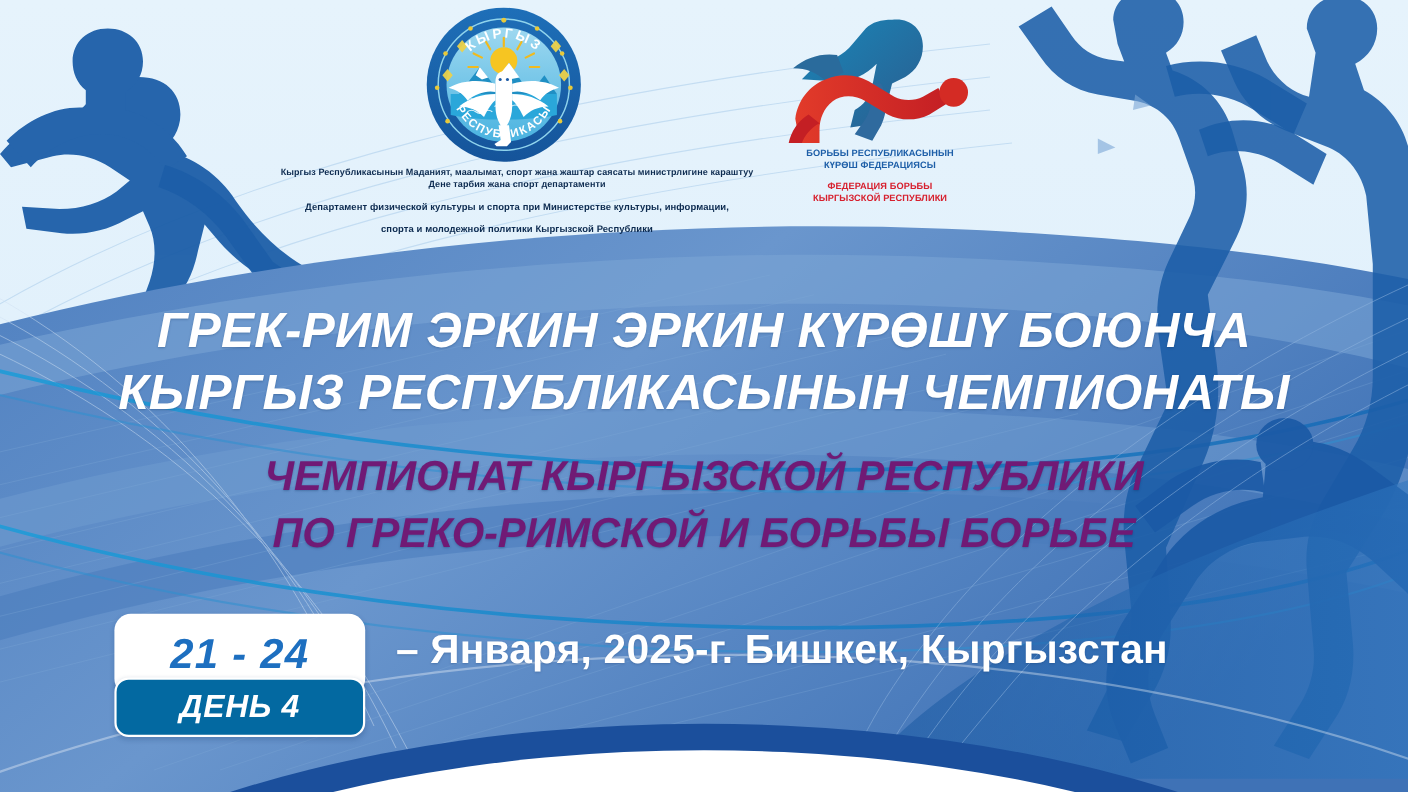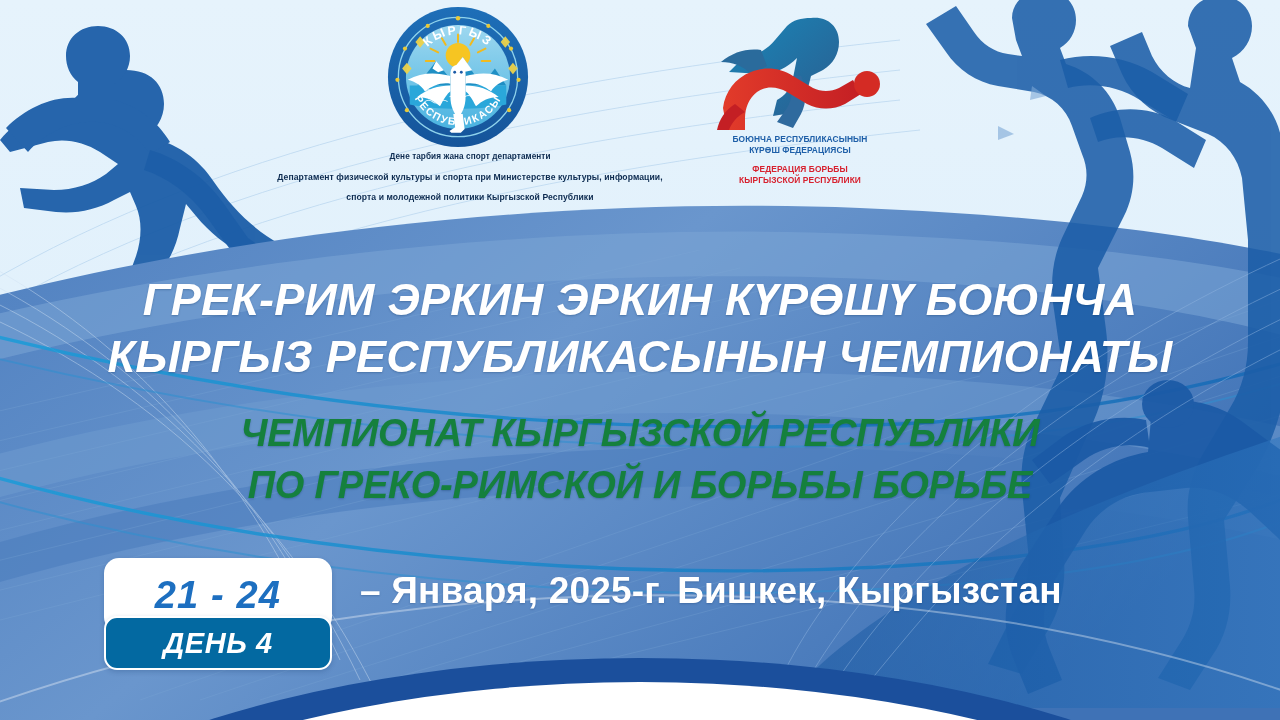--- a/index.html
+++ b/index.html
@@ -100,21 +100,21 @@
   }
   #title-ru-block {
     position: absolute;
     left: 0; top: 408px;
     width: 1280px;
     z-index: 6;
     text-align: center;
     pointer-events: none;
   }
   .title-ru {
-    color: #15803d;
+    color: #701a75;
     font-weight: bold;
     font-style: italic;
     font-size: 38px;
     line-height: 1.36;
     letter-spacing: -0.005em;
     white-space: nowrap;
     text-shadow: 0 1px 2px rgba(10,45,90,0.30);
   }
 
   
@@ -442,20 +442,21 @@
 
       <text font-family="Liberation Sans, sans-serif" font-size="13" font-weight="bold" fill="#ffffff" letter-spacing="2.4">
         <textPath href="#arcTop" startOffset="50%" text-anchor="middle" side="left">КЫРГЫЗ</textPath>
       </text>
       <text font-family="Liberation Sans, sans-serif" font-size="11" font-weight="bold" fill="#ffffff" letter-spacing="1.6">
         <textPath href="#arcBot" startOffset="50%" text-anchor="middle">РЕСПУБЛИКАСЫ</textPath>
       </text>
     </svg>
 
     <div id="ministry-text">
+      <div class="ky">Кыргыз Республикасынын Маданият, маалымат, спорт жана жаштар саясаты министрлигине караштуу</div>
       <div class="ky">Дене тарбия жана спорт департаменти</div>
       <div class="ru">Департамент физической культуры и спорта при Министерстве культуры, информации,</div>
       <div class="ru">спорта и молодежной политики Кыргызской Республики</div>
     </div>
 
     <div id="fed-logo-block">
       <svg id="fed-mark" viewBox="0 0 170 118">
         <defs>
           <linearGradient id="fedBlue" x1="0" y1="0" x2="1" y2="1">
             <stop offset="0" stop-color="#1a86b8"></stop>
@@ -484,21 +485,21 @@
                  L 98,76 C 106,80 116,80 124,76 L 138,68
                  L 146,82 L 130,92 C 118,98 104,98 92,92
                  L 72,80 C 62,74 50,74 42,80 C 34,86 30,96 30,106
                  L 30,118 L 12,118 Z" fill="url(#fedRed)"></path>
 
         <circle cx="152" cy="72" r="13" fill="#d42b24"></circle>
 
         <path d="M30,100 C 22,104 16,112 14,118 L 2,118 C 4,108 10,98 20,92 Z" fill="#c41f24"></path>
       </svg>
       <div id="fed-caption-ky">
-        <div>БОЮНЧА РЕСПУБЛИКАСЫНЫН</div>
+        <div>БОРЬБЫ РЕСПУБЛИКАСЫНЫН</div>
         <div>КҮРӨШ ФЕДЕРАЦИЯСЫ</div>
       </div>
       <div id="fed-caption-ru">
         <div>ФЕДЕРАЦИЯ БОРЬБЫ</div>
         <div>КЫРГЫЗСКОЙ РЕСПУБЛИКИ</div>
       </div>
     </div>
   </div>
 
   <div id="title-block">

